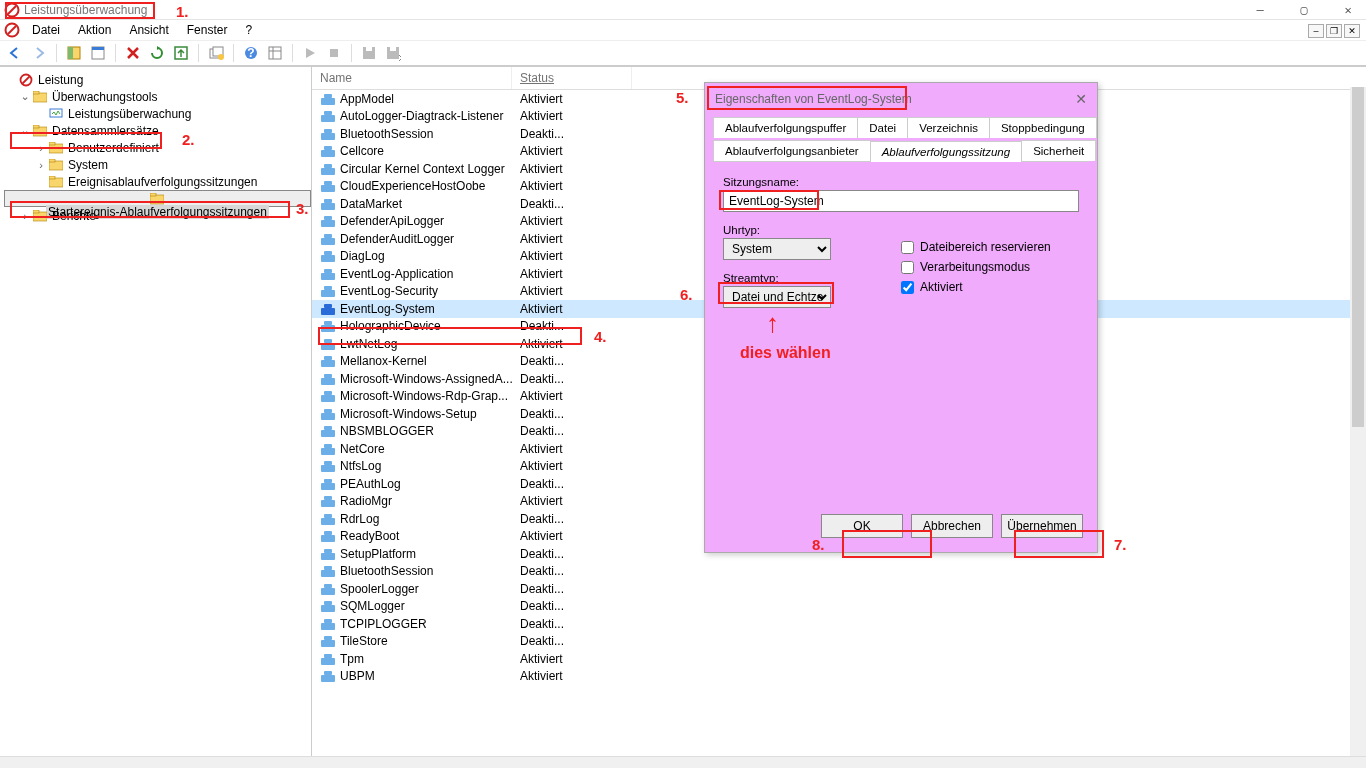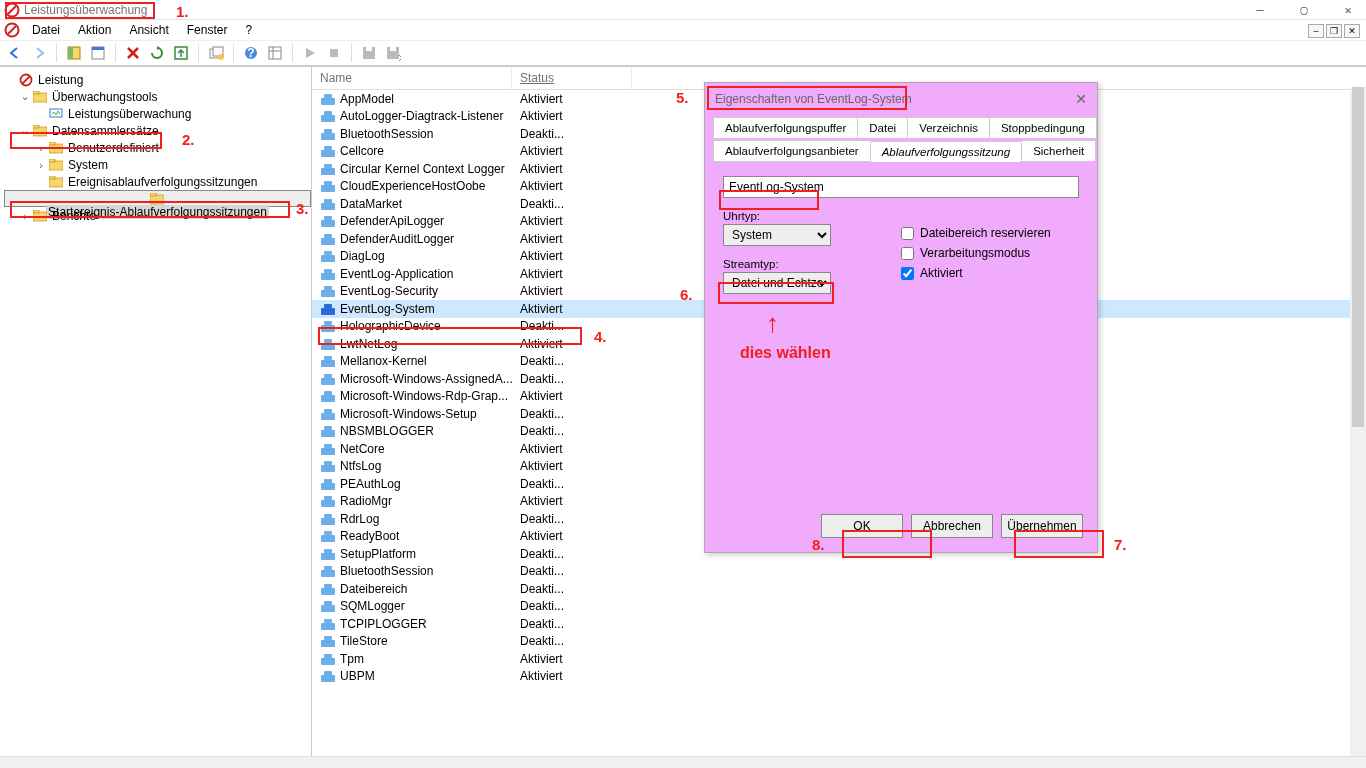--- a/index.html
+++ b/index.html
@@ -594,21 +594,21 @@
           <span class="rname">BluetoothSession</span>
           <span class="rstatus">Deakti...</span>
         </div>
         <div class="row">
           <span class="ricon">
             <svg width="14" height="12">
               <rect x="0" y="5" width="14" height="7" rx="1" fill="#6caee8"></rect>
               <rect x="3" y="1" width="8" height="4" rx="1" fill="#6caee8"></rect>
             </svg>
           </span>
-          <span class="rname">Dateibereich</span>
+          <span class="rname">SpoolerLogger</span>
           <span class="rstatus">Deakti...</span>
         </div>
         <div class="row">
           <span class="ricon">
             <svg width="14" height="12">
               <rect x="0" y="5" width="14" height="7" rx="1" fill="#6caee8"></rect>
               <rect x="3" y="1" width="8" height="4" rx="1" fill="#6caee8"></rect>
             </svg>
           </span>
           <span class="rname">SQMLogger</span>
@@ -675,20 +675,21 @@
         <div class="tab">Verzeichnis</div>
         <div class="tab">Stoppbedingung</div>
       </div>
       <div style="display: flex; width: 100%;">
         <div class="tab">Ablaufverfolgungsanbieter</div>
         <div class="tab active">Ablaufverfolgungssitzung</div>
         <div class="tab">Sicherheit</div>
       </div>
     </div>
   <div class="dlgbody">
+    <div class="fldlabel">Sitzungsname:</div>
     <input class="txt" readonly="" value="EventLog-System" style="">
     <div class="formrow">
       <div class="formcol">
         <div class="fldlabel">Uhrtyp:</div>
         <span class="selwrap">
             <select class="sel" style="width:108px"><option>System</option></select>
           </span>
         <div style="height:12px"></div>
         <div class="fldlabel">Streamtyp:</div>
         <span class="selwrap">

